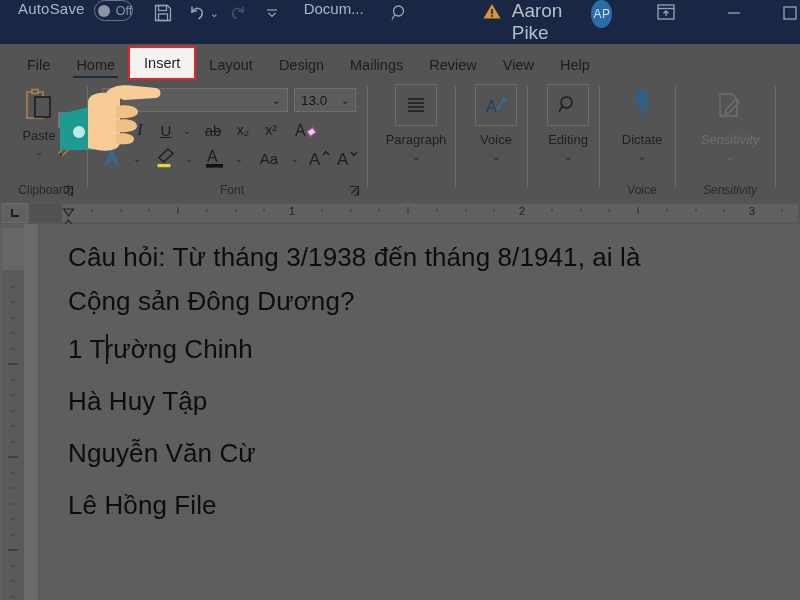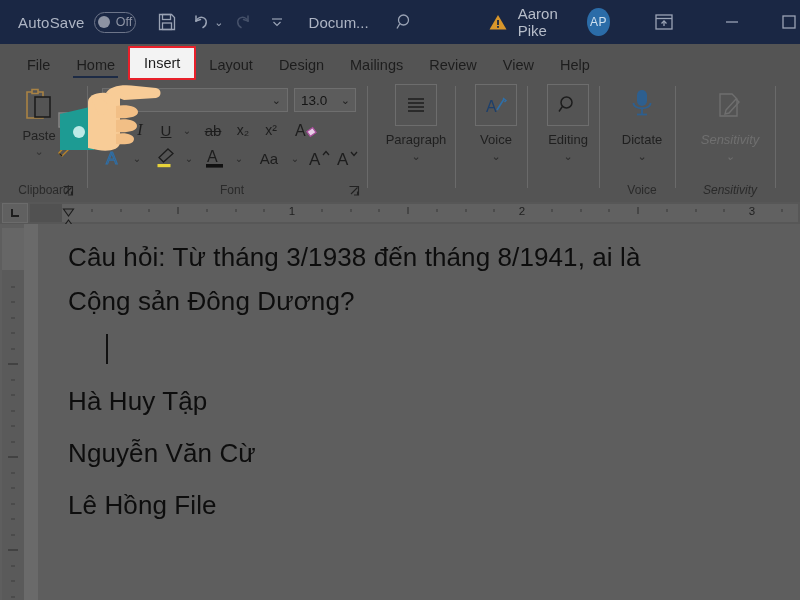--- a/index.html
+++ b/index.html
@@ -7,21 +7,21 @@
     width:800px;height:600px;overflow:hidden;
     font-family:"Liberation Sans", sans-serif;
     background:#5e5e5e;
     position:relative;
     -webkit-font-smoothing:antialiased;
   }
   
   #titlebar{
     position:absolute;left:0;top:0;width:800px;height:44px;
     background:#1a2744;
-    display:flex;align-items:center;
+    display:flex;
     color:#9aa3b5;
   }
   .tb-text{font-size:15px;color:#aeb5c4;letter-spacing:.2px;}
   #autosave-label{margin-left:18px;}
   #autosave-toggle{
     margin-left:9px;width:52px;height:21px;border-radius:11px;
     border:1.5px solid #6d7589;display:flex;align-items:center;
     box-sizing:border-box;
   }
   #autosave-knob{width:12px;height:12px;border-radius:50%;background:#8d93a3;margin-left:3px;}
@@ -31,21 +31,21 @@
     color:#9aa3b5;
   }
   #save-icon{margin-left:20px;width:26px;height:26px;}
   #undo-icon{margin-left:14px;width:24px;height:26px;}
   #undo-caret{margin-left:2px;width:14px;height:26px;font-size:11px;}
   #redo-icon{margin-left:8px;width:24px;height:26px;opacity:.45;}
   #qat-caret{margin-left:16px;width:18px;height:26px;font-size:11px;}
   #doc-title{margin-left:24px;font-size:15px;color:#aeb5c4;}
   #search-icon{margin-left:26px;width:26px;height:26px;}
   #warn-icon{margin-left:72px;width:22px;height:22px;}
-  #account-name{margin-left:10px;font-size:15px;color:#b7bdc9;}
+  #account-name{margin-left:10px;font-size:19px;color:#b7bdc9;}
   #avatar{
     margin-left:10px;width:28px;height:28px;border-radius:50%;
     background:#2b6ca8;color:#cfe0ef;font-size:12px;
     display:flex;align-items:center;justify-content:center;letter-spacing:.5px;
   }
   #ribbon-display-icon{margin-left:44px;width:24px;height:24px;}
   #minimize-btn{margin-left:48px;width:26px;height:26px;}
   #maximize-btn{margin-left:36px;width:26px;height:26px;}
 
   
@@ -532,20 +532,21 @@
     <div class="vtick major" style="top: 321px;"></div>
     <div class="vtick" style="top: 336.5px;"></div>
     <div class="vtick" style="top: 352px;"></div>
     <div class="vtick" style="top: 367.5px;"></div>
   </div>
 
 <div id="doc-scroll-gap"></div>
 <div id="page">
   <div class="docline" style="top:18px">Câu hỏi: Từ tháng 3/1938 đến tháng 8/1941, ai là</div>
   <div class="docline" style="top:62px">Cộng sản Đông Dương?</div>
+  <div class="docline" style="top:110px">1  Trường Chinh</div>
   <div class="docline" style="top:162px">Hà Huy Tập</div>
   <div class="docline" style="top:214px">Nguyễn Văn Cừ</div>
   <div class="docline" style="top:266px">Lê Hồng File</div>
   <div id="caret" style="left:68px;top:110px"></div>
 </div>
 
 <svg id="hand-cursor" style="position:absolute;left:58px;top:66px;width:108px;height:92px;" viewBox="0 0 108 92">
 
   <path d="M2 48 L2 84 L36 84 L36 40 Z" fill="#1d9b93"></path>
   <circle cx="21" cy="66" r="6" fill="#bdeae7"></circle>

